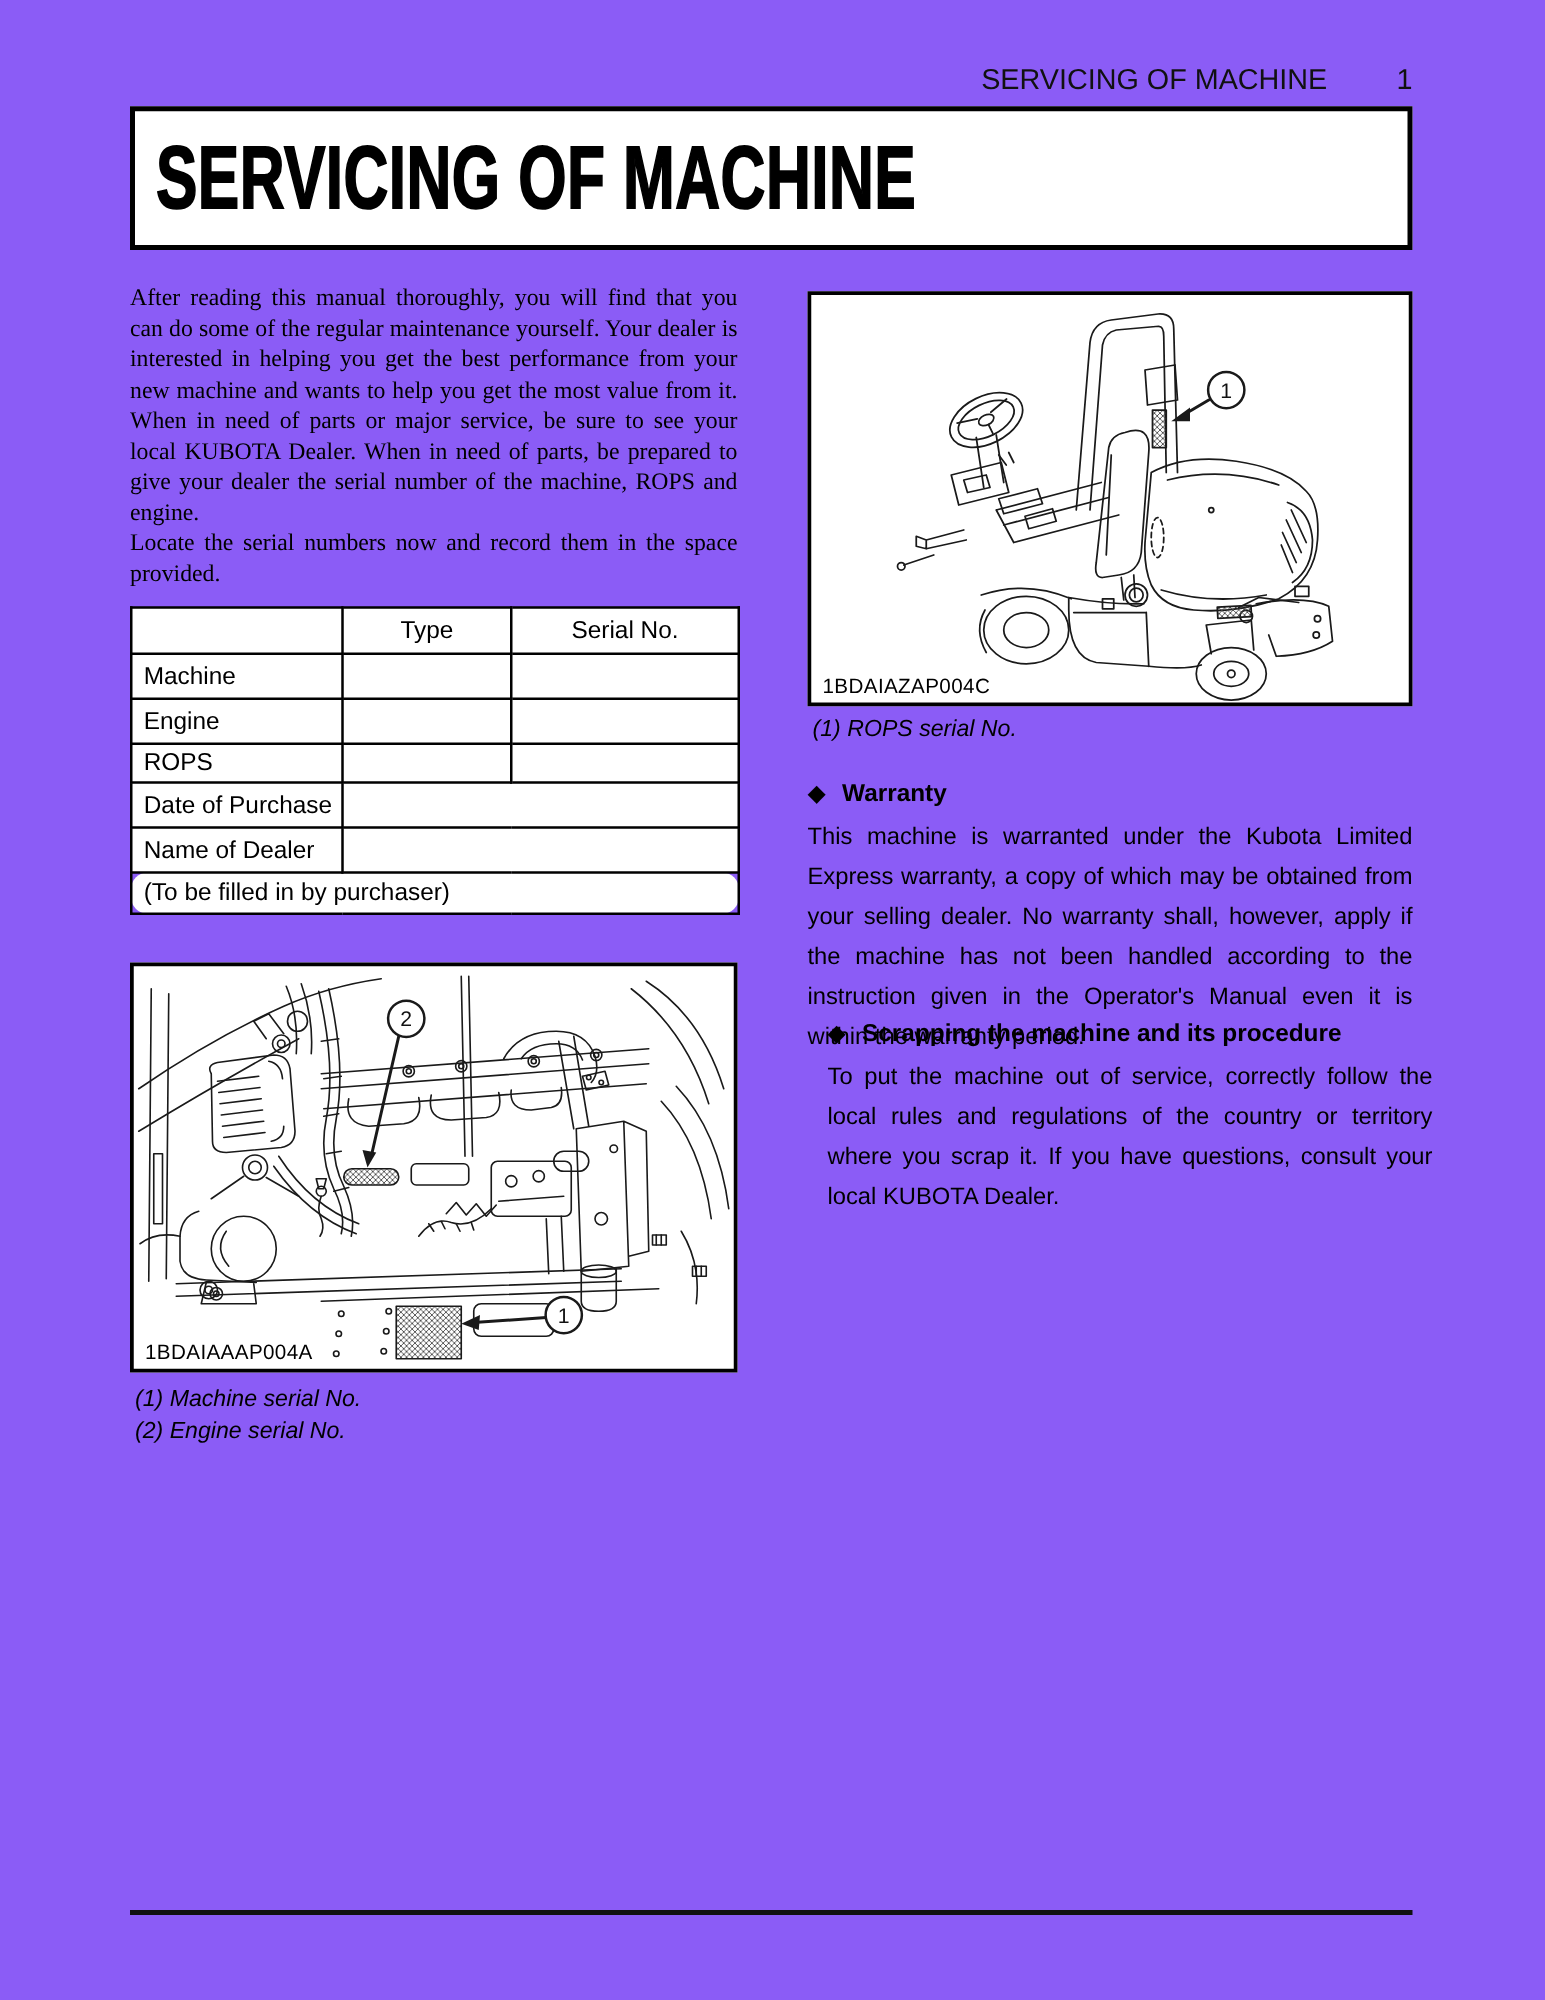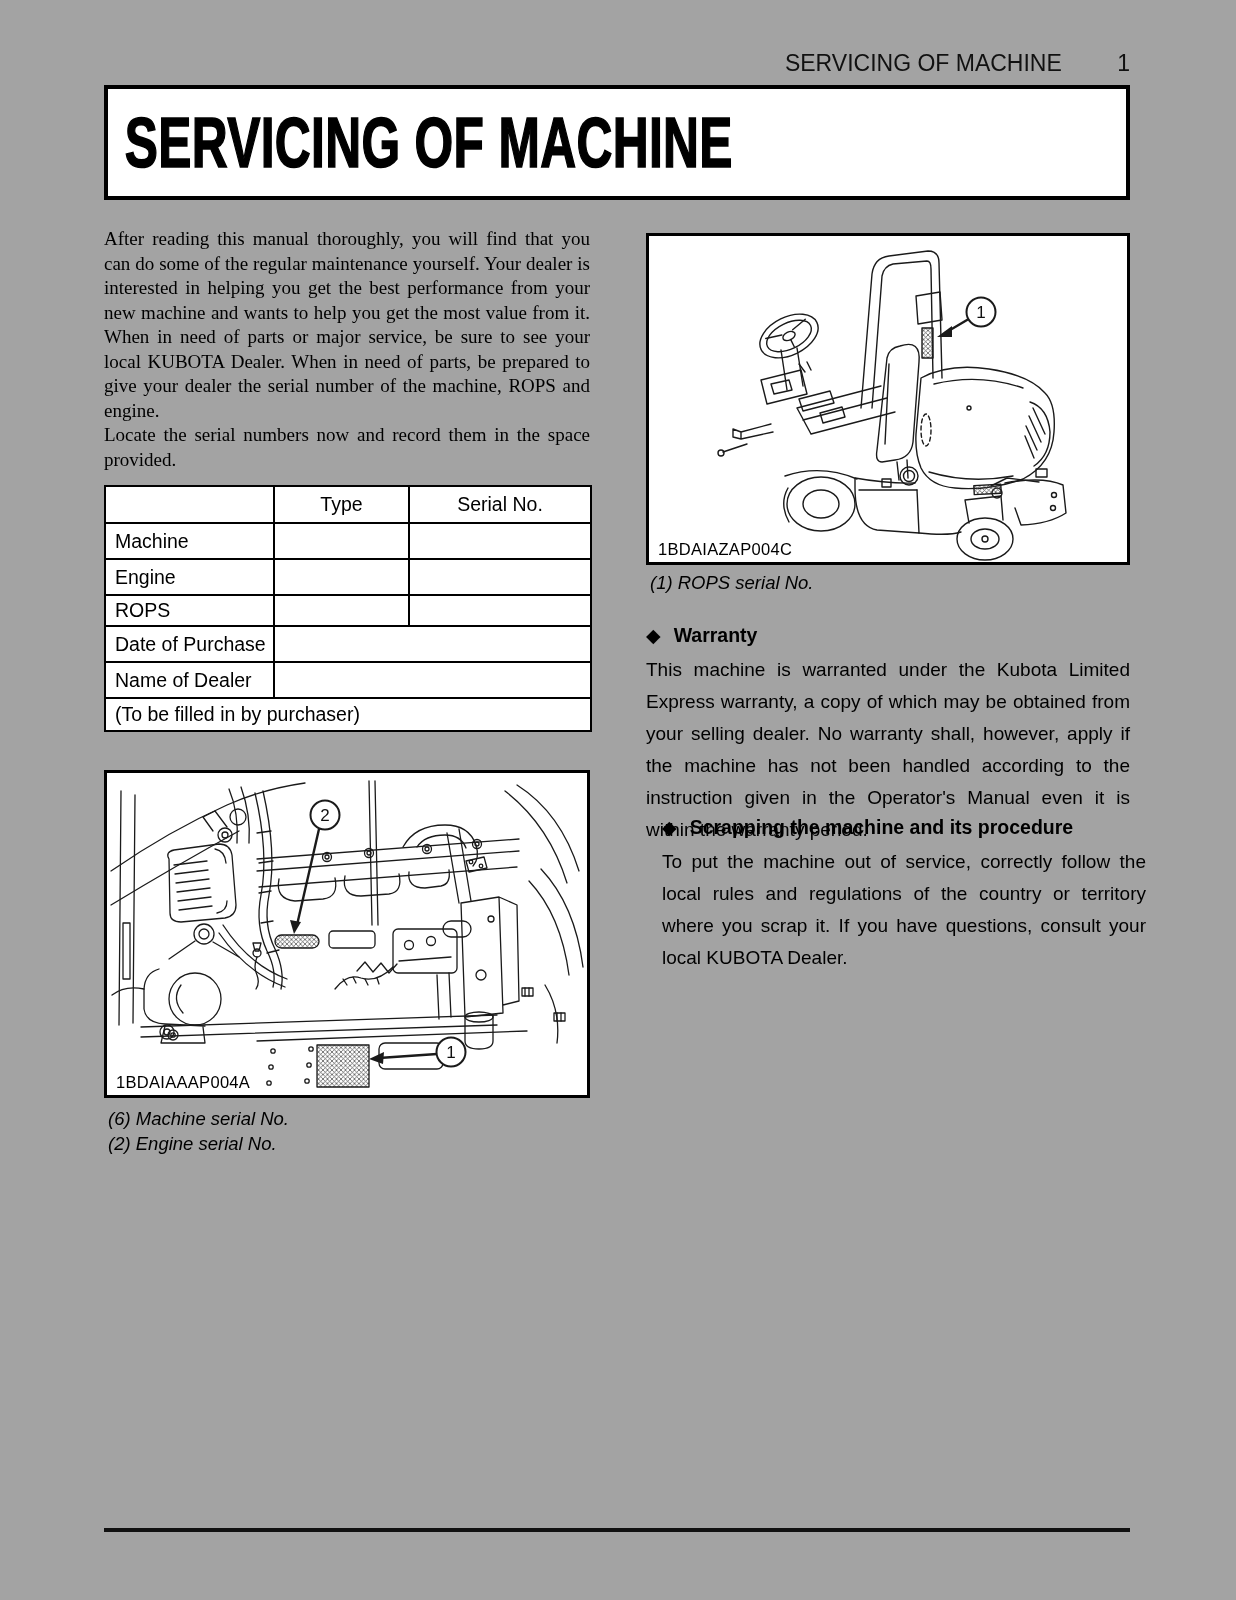--- a/index.html
+++ b/index.html
@@ -1,17 +1,17 @@
 <!DOCTYPE html>
 <html><head>
 <meta charset="utf-8">
 <style>
   html,body { margin:0; padding:0; background:#ffffff; }
   .page {
-    position:relative; width:1236px; height:1600px; background:#a3a3a3;
+    position:relative; width:1236px; height:1600px; background:#8b5cf6;
     color:#000; font-family:"Liberation Sans","DejaVu Sans",sans-serif;
     overflow:hidden;
   }
   .running-header {
     position:absolute; top:50px; left:104px; width:1026px;
     text-align:right; font-size:23px; color:#111; white-space:nowrap;
   }
   .running-header .pageno { display:inline-block; margin-left:49px; }
 
   .title-box {
@@ -31,21 +31,21 @@
 
   #serial-table {
     position:absolute; left:104px; top:485px; width:486px;
     border-collapse:collapse; table-layout:fixed; font-size:19.5px;padding-left:40px;
   }
   #serial-table th, #serial-table td { border:2.5px solid #000; padding:0; background:#fff; }
   #serial-table th { font-weight:400; text-align:center; height:35px; }
   #serial-table td { height:34px; }
   #serial-table td.lbl { text-align:left; padding-left:9px; }
   #serial-table tr.short td { height:29px; }
-  #serial-table tr.footer td { height:31px; }
+  #serial-table tr.footer td { height:31px;border-radius:13px; }
 
   .figure { position:absolute; border:3px solid #000; background:#fff; box-sizing:border-box; }
   #fig-engine { left:104px; top:770px; width:486px; height:328px; }
   #fig-mower  { left:646px; top:233px; width:484px; height:332px; }
   .figure svg { display:block; width:100%; height:100%; }
   .fig-code {
     position:absolute; left:5px; bottom:3px; font-size:16.5px;
     background:#fff; padding:0 4px; letter-spacing:0.3px;
   }
 
@@ -229,21 +229,21 @@
         <polygon points="262,286 277,279 276,291" fill="#1a1a1a" stroke="none"></polygon>
         <circle cx="344" cy="279" r="14.5" fill="#fff" stroke-width="2"></circle>
       </g>
       <text x="218" y="48" text-anchor="middle" class="callout-text">2</text>
       <text x="344" y="285" text-anchor="middle" class="callout-text">1</text>
     </svg>
     <span class="fig-code">1BDAIAAAP004A</span>
   </div>
 
   <div class="captions" id="cap-engine">
-    <div>(6) Machine serial No.</div>
+    <div>(1) Machine serial No.</div>
     <div>(2) Engine serial No.</div>
   </div>
 
   <div class="figure" id="fig-mower">
     <svg viewBox="0 0 478 326">
       <defs>
         <pattern id="mh" width="4.5" height="4.5" patternUnits="userSpaceOnUse">
           <path d="M0 0 L4.5 4.5 M0 4.5 L4.5 0" stroke="#444" stroke-width="0.7"></path>
         </pattern>
       </defs>

